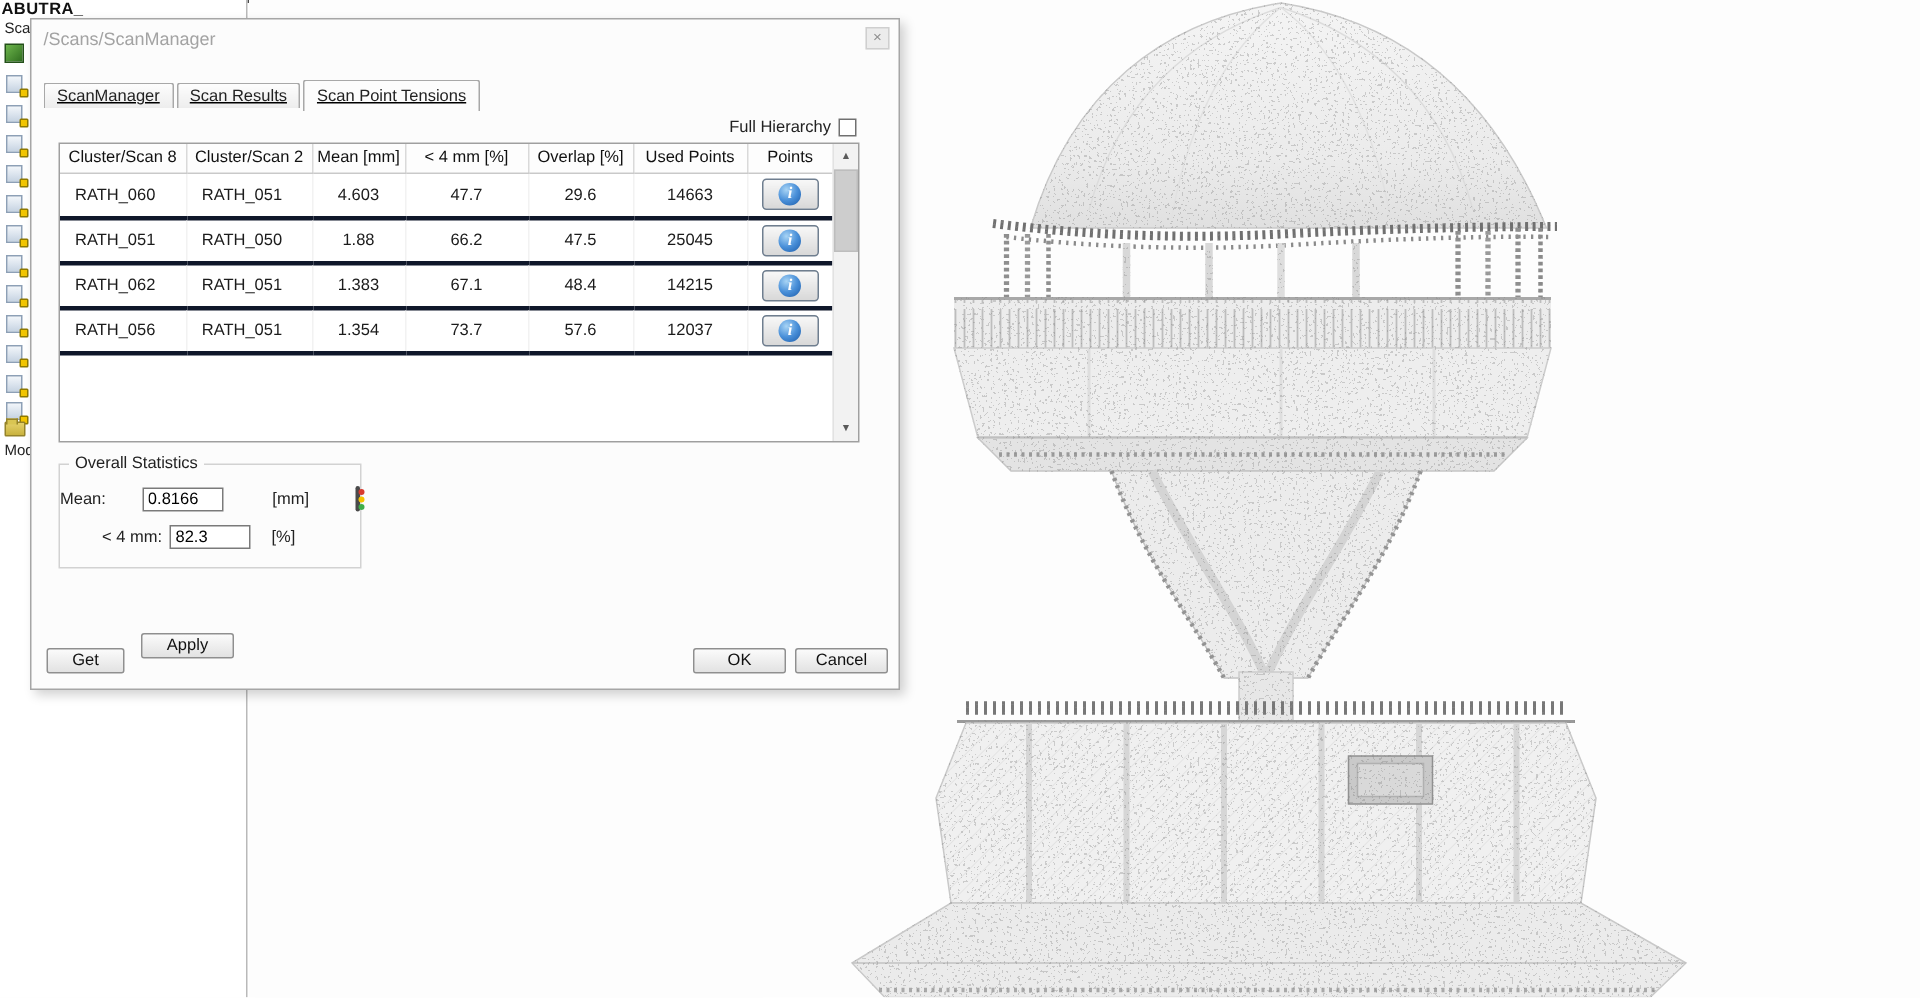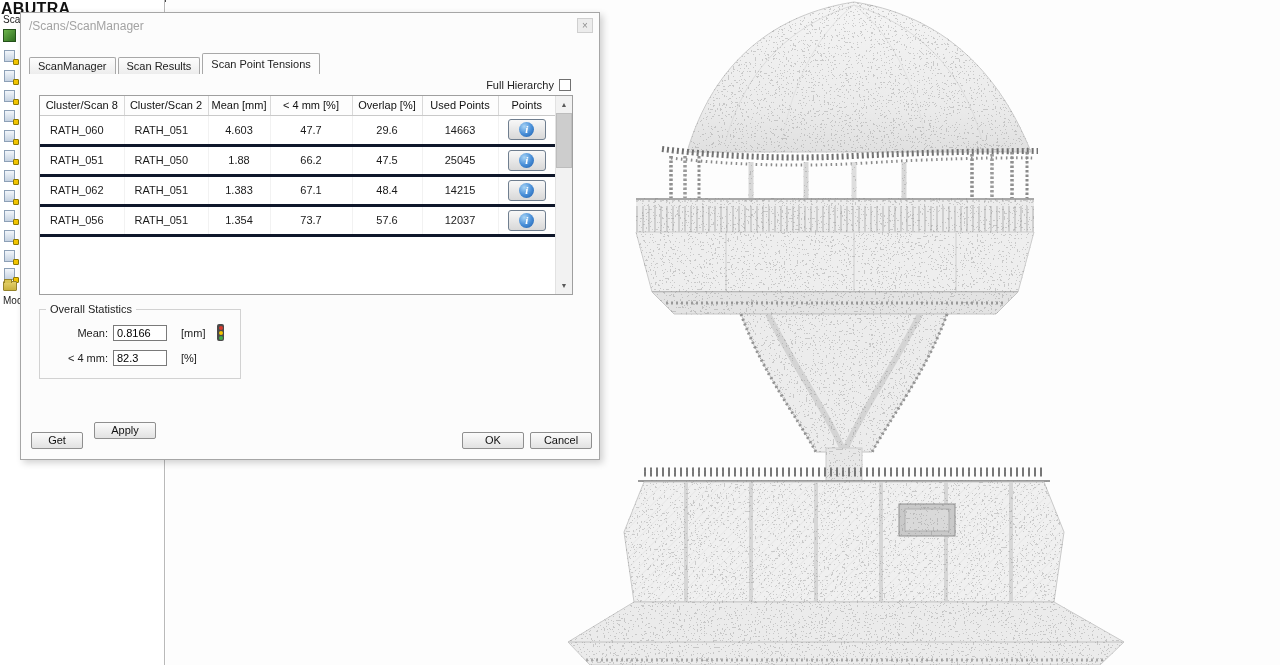--- a/index.html
+++ b/index.html
@@ -3,39 +3,39 @@
 <meta charset="utf-8">
 <style>
   * { margin:0; padding:0; box-sizing:border-box; }
   body { font-family:"Liberation Sans", sans-serif; background:#fff; }
   .screen { position:relative; width:1280px; height:665px; overflow:hidden; background:#fff; }
 
   .top-edge-line { position:absolute; left:0; top:0; width:345px; height:2px; background:#4a4a4a; }
 
   
   .left-panel { position:absolute; left:0; top:0; width:165px; height:665px; background:#fff; border-right:1px solid #b9b9b9; }
-  .tree-root { position:absolute; left:1px; top:0; font-size:16px; font-weight:bold; color:#111; letter-spacing:0.3px; white-space:nowrap; }
+  .tree-root { position:absolute; left:1px; top:0; font-size:11px; font-weight:bold; color:#111; letter-spacing:0.3px; white-space:nowrap; }
   .tree-scan-label { position:absolute; left:3px; top:14px; font-size:10px; color:#222; }
   .tree-model-label { position:absolute; left:3px; top:295px; font-size:10px; color:#222; }
   .scans-icon { position:absolute; left:3px; top:29px; width:13px; height:13px; background:linear-gradient(135deg,#6db54c,#2f6d1f); border:1px solid #24511a; }
   .tree-scan-item { position:absolute; left:4px; width:13px; height:14px; }
   .scan-doc { width:11px; height:12px; background:linear-gradient(#f2f6fa,#c6d3e2); border:1px solid #8da0b6; }
   .lock { position:absolute; right:-2px; bottom:-1px; width:6px; height:6px; background:#f2c500; border:1px solid #8f7a00; border-radius:1px; }
   .folder-icon { position:absolute; left:3px; top:281px; width:14px; height:10px; background:linear-gradient(#e4d06a,#c9b23e); border:1px solid #95832a; border-radius:1px; }
   .folder-icon::before { content:""; position:absolute; left:0; top:-3px; width:6px; height:3px; background:#d9c553; border:1px solid #95832a; border-bottom:none; }
 
   
   .viewport { position:absolute; left:166px; top:0; width:1114px; height:665px; background:#fdfdfd; }
 
   
   .dialog { position:absolute; left:20px; top:12px; width:580px; height:448px; background:#fcfcfc; border:1px solid #a6a6a6; box-shadow:3px 3px 7px rgba(0,0,0,0.18); z-index:10; }
   .dlg-title { position:absolute; left:8px; top:6px; font-size:12px; color:#a3a3a3; }
   .dlg-close { position:absolute; right:6px; top:5px; width:16px; height:15px; background:#ececec; border:1px solid #cfcfcf; color:#8f8f8f; font-size:10px; line-height:13px; text-align:center; cursor:default; }
 
-  .tabs { position:absolute; left:8px; top:40px; display:flex; align-items:flex-end; }
+  .tabs { position:absolute; left:8px; top:40px; display:flex; align-items:center;text-decoration:underline; }
   .tab { height:17px; line-height:17px; padding:0 8px; font-size:11px; border:1px solid #a8a8a8; border-bottom:none; background:linear-gradient(#fdfdfd,#ededed); margin-right:2px; border-radius:2px 2px 0 0; color:#222; white-space:nowrap; }
   .tab.active { height:21px; line-height:20px; background:#fcfcfc; }
 
   .full-hier { position:absolute; top:66px; right:28px; display:flex; align-items:center; font-size:11px; color:#222; }
   .checkbox { width:12px; height:12px; border:1px solid #707070; background:#fff; margin-left:5px; }
 
   .tbl-wrap { position:absolute; left:18px; top:82px; width:534px; height:200px; border:1px solid #9f9f9f; background:#fff; }
   table.tensions { border-collapse:collapse; table-layout:fixed; width:515px; }
   table.tensions th { height:19px; font-size:11px; font-weight:normal; color:#111; border-right:1px solid #d9d9d9; border-bottom:1px solid #c9c9c9; background:#fdfdfd; }
   table.tensions th:last-child { border-right:none; }
@@ -49,21 +49,21 @@
 
   .sb { position:absolute; right:0; top:0; width:17px; height:100%; background:#f2f2f2; border-left:1px solid #e2e2e2; }
   .sb-btn { position:absolute; left:0; width:16px; height:17px; background:#f2f2f2; color:#5a5a5a; font-size:7px; text-align:center; line-height:17px; }
   .sb-up { top:0; }
   .sb-down { bottom:0; }
   .sb-thumb { position:absolute; left:0; top:17px; width:16px; height:55px; background:#cdcdcd; border:1px solid #bdbdbd; }
 
   .stats { position:absolute; left:18px; top:296px; width:202px; height:70px; border:1px solid #d2d2d2; }
   .stats-legend { position:absolute; top:-7px; left:6px; background:#fcfcfc; padding:0 4px; font-size:11px; color:#222; }
   .stat-row { position:absolute; left:0; display:flex; align-items:center; width:100%; }
-  .stat-row.r1 { top:14px; }
+  .stat-row.r1 { top:14px;gap:19px; }
   .stat-row.r2 { top:40px; }
   .stat-label { width:68px; text-align:right; font-size:11px; color:#222; }
   .stat-input { margin-left:5px; width:54px; height:16px; border:1px solid #7a7a7a; font-size:11px; padding:0 3px; font-family:inherit; background:#fff; }
   .stat-unit { margin-left:14px; font-size:11px; color:#222; }
   .traffic { margin-left:12px; width:7px; height:17px; background:#4a4a4a; border-radius:2px; position:relative; }
   .traffic i { position:absolute; left:1.5px; width:4px; height:4px; border-radius:50%; }
   .traffic .t-r { top:1.5px; }
   .traffic .t-y { top:6.5px; }
   .traffic .t-g { top:11.5px; }
 

